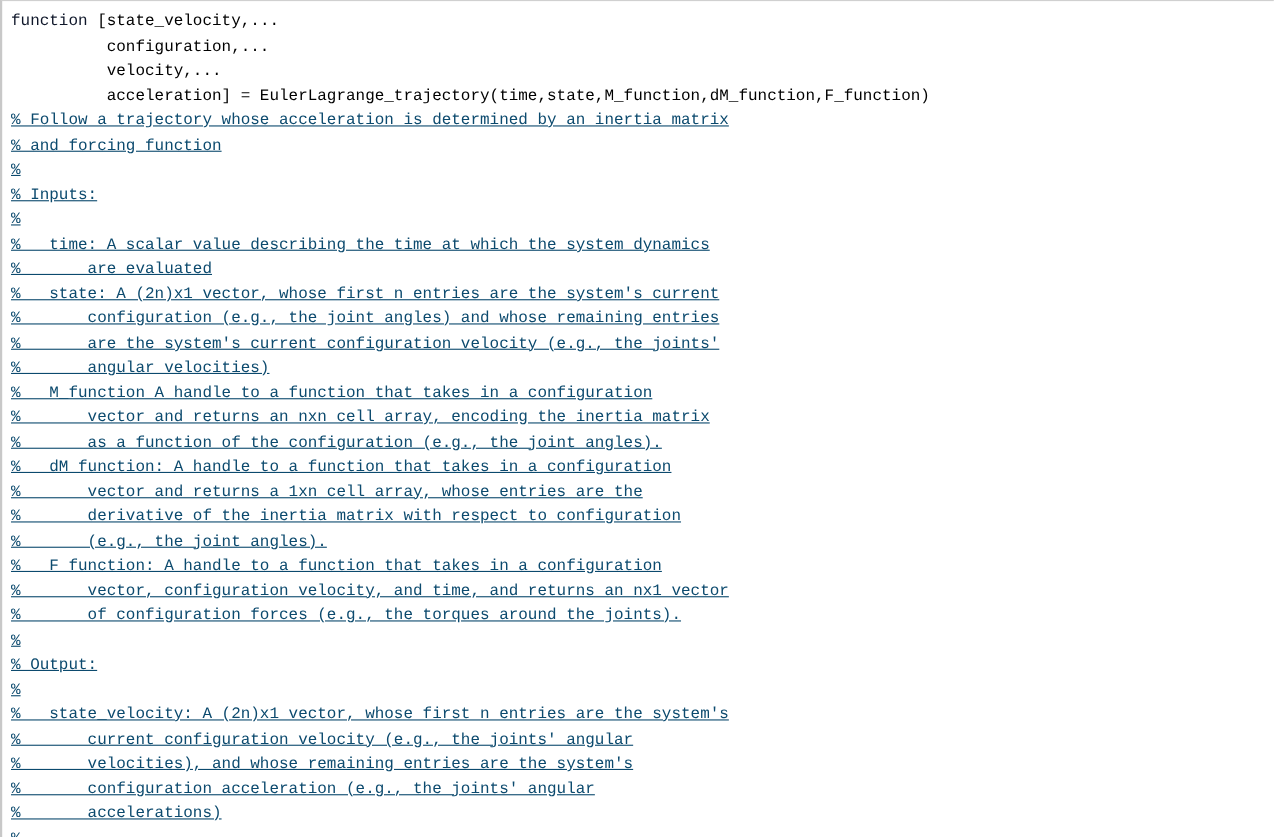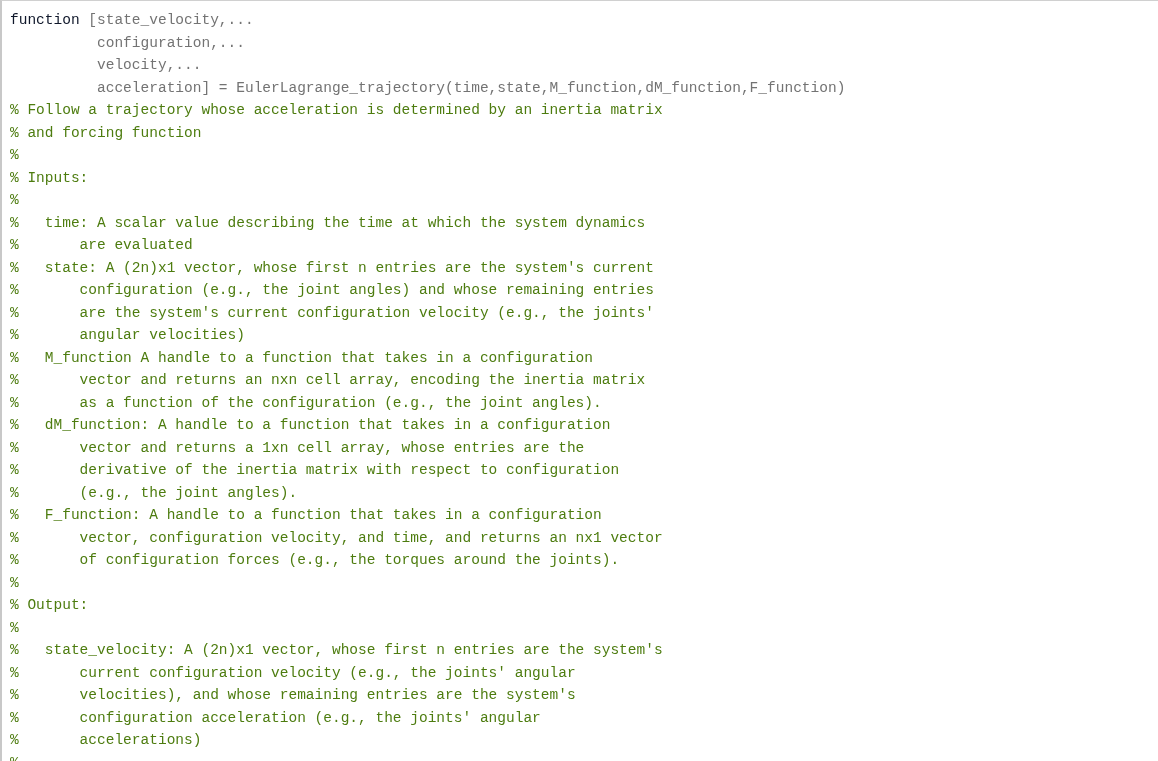--- a/index.html
+++ b/index.html
@@ -11,20 +11,20 @@
     padding: 8px 0 8px 8px;
     color: #000000;
     border-top: 1px solid #d0d0d0;
     border-left: 2px solid #c8c8c8;
   }
   .code-editor {
     white-space: pre;
     overflow-x: auto;
   }
   .tok-keyword { color: #0f172a; }
-  .tok-comment { color: #4d7c0f; }
-  .tok-text { color: #737373; }
+  .tok-comment { color: #0c4a6e; text-decoration: underline; }
+  .tok-text { color: #000000; }
   .line { display: block; }
 </style>
 </head>
 <body>
 
 <div class="code-editor" id="code-editor"><span class="line"><span class="tok-keyword">function</span><span class="tok-text"> [state_velocity,...</span></span><span class="line"><span class="tok-text">          configuration,...</span></span><span class="line"><span class="tok-text">          velocity,...</span></span><span class="line"><span class="tok-text">          acceleration] = EulerLagrange_trajectory(time,state,M_function,dM_function,F_function)</span></span><span class="line"><span class="tok-comment">% Follow a trajectory whose acceleration is determined by an inertia matrix</span></span><span class="line"><span class="tok-comment">% and forcing function</span></span><span class="line"><span class="tok-comment">%</span></span><span class="line"><span class="tok-comment">% Inputs:</span></span><span class="line"><span class="tok-comment">%</span></span><span class="line"><span class="tok-comment">%   time: A scalar value describing the time at which the system dynamics</span></span><span class="line"><span class="tok-comment">%       are evaluated</span></span><span class="line"><span class="tok-comment">%   state: A (2n)x1 vector, whose first n entries are the system's current</span></span><span class="line"><span class="tok-comment">%       configuration (e.g., the joint angles) and whose remaining entries</span></span><span class="line"><span class="tok-comment">%       are the system's current configuration velocity (e.g., the joints'</span></span><span class="line"><span class="tok-comment">%       angular velocities)</span></span><span class="line"><span class="tok-comment">%   M_function A handle to a function that takes in a configuration</span></span><span class="line"><span class="tok-comment">%       vector and returns an nxn cell array, encoding the inertia matrix</span></span><span class="line"><span class="tok-comment">%       as a function of the configuration (e.g., the joint angles).</span></span><span class="line"><span class="tok-comment">%   dM_function: A handle to a function that takes in a configuration</span></span><span class="line"><span class="tok-comment">%       vector and returns a 1xn cell array, whose entries are the</span></span><span class="line"><span class="tok-comment">%       derivative of the inertia matrix with respect to configuration</span></span><span class="line"><span class="tok-comment">%       (e.g., the joint angles).</span></span><span class="line"><span class="tok-comment">%   F_function: A handle to a function that takes in a configuration</span></span><span class="line"><span class="tok-comment">%       vector, configuration velocity, and time, and returns an nx1 vector</span></span><span class="line"><span class="tok-comment">%       of configuration forces (e.g., the torques around the joints).</span></span><span class="line"><span class="tok-comment">%</span></span><span class="line"><span class="tok-comment">% Output:</span></span><span class="line"><span class="tok-comment">%</span></span><span class="line"><span class="tok-comment">%   state_velocity: A (2n)x1 vector, whose first n entries are the system's</span></span><span class="line"><span class="tok-comment">%       current configuration velocity (e.g., the joints' angular</span></span><span class="line"><span class="tok-comment">%       velocities), and whose remaining entries are the system's</span></span><span class="line"><span class="tok-comment">%       configuration acceleration (e.g., the joints' angular</span></span><span class="line"><span class="tok-comment">%       accelerations)</span></span><span class="line"><span class="tok-comment">%</span></span></div>
 
 </body></html>

